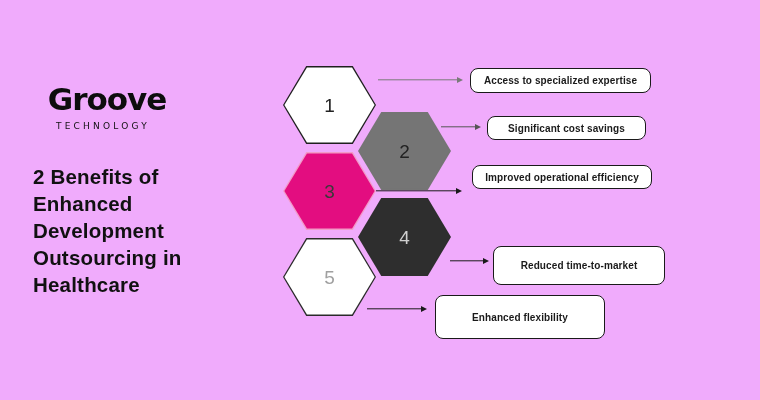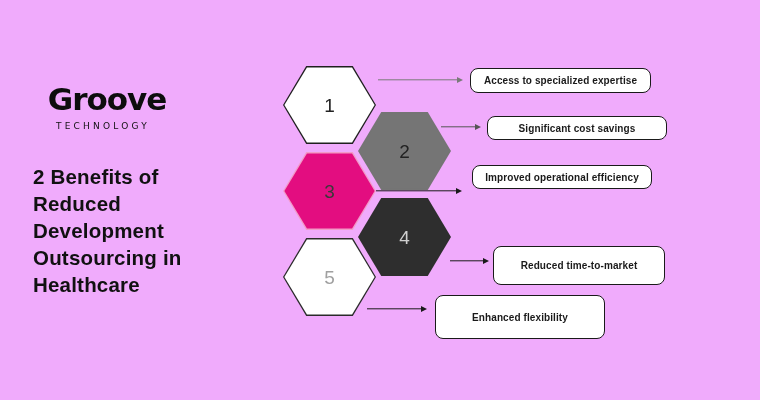--- a/index.html
+++ b/index.html
@@ -99,38 +99,38 @@
     align-items: center;
     justify-content: center;
     font-size: 10px;
     font-weight: bold;
     color: #1a1a1a;
     letter-spacing: 0.1px;
     z-index: 6;
     text-align: center;
   }
   .box-1 { left: 470px; top: 68px;  width: 181px; height: 25px; }
-  .box-2 { left: 487px; top: 116px; width: 180px; height: 24px; }
+  .box-2 { left: 487px; top: 116px; width: 159px; height: 24px; }
   .box-3 { left: 472px; top: 165px; width: 180px; height: 24px; }
   .box-4 { left: 493px; top: 246px; width: 172px; height: 39px; }
   .box-5 { left: 435px; top: 295px; width: 170px; height: 44px; }
 </style>
 </head>
 <body>
 
 <div class="stage">
 
   <div class="logo">
     <div class="logo-word">Groove</div>
     <div class="logo-sub">TECHNOLOGY</div>
   </div>
 
   <div class="title">
     <div>2 Benefits of</div>
-    <div>Reduced</div>
+    <div>Enhanced</div>
     <div>Development</div>
     <div>Outsourcing in</div>
     <div>Healthcare</div>
   </div>
 
   <div class="hex hex-1" style="background: rgb(31, 31, 31);">
     <div class="hex-inner" style="background: rgb(255, 255, 255);">
       <span class="hex-num" style="color: rgb(34, 34, 34);">1</span>
     </div>
   </div>

